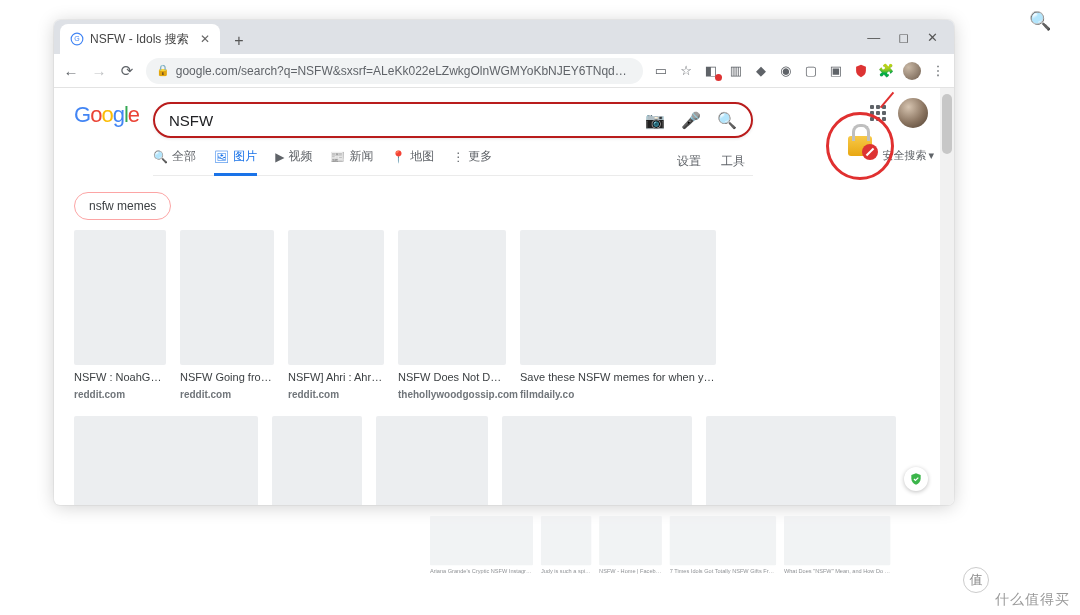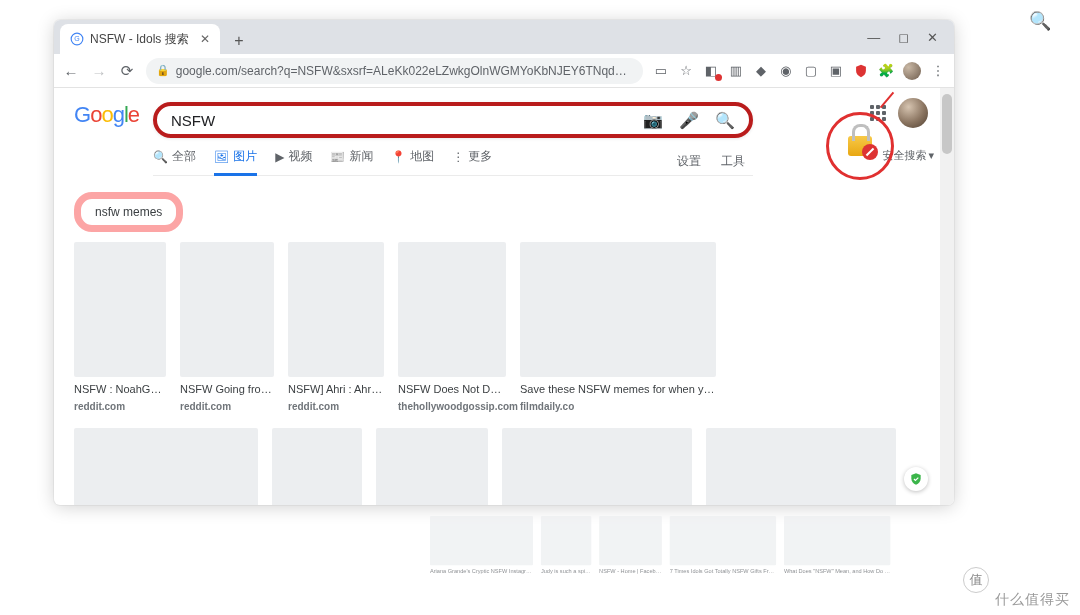--- a/index.html
+++ b/index.html
@@ -51,21 +51,21 @@
   .g-header { display: flex; align-items: flex-start; gap: 14px; margin-bottom: 4px; }
   .g-logo { font-family: 'Product Sans', Arial, sans-serif; font-size: 22px; letter-spacing: -1px; display:flex; }
   .g-logo span:nth-child(1){color:#4285F4}
   .g-logo span:nth-child(2){color:#EA4335}
   .g-logo span:nth-child(3){color:#FBBC05}
   .g-logo span:nth-child(4){color:#4285F4}
   .g-logo span:nth-child(5){color:#34A853}
   .g-logo span:nth-child(6){color:#EA4335}
 
   .search-col { flex: 1; max-width: 600px; }
-  .searchbox { height: 36px; border: 4px solid #b91c1c; border-radius: 22px; display: flex; align-items: center; padding: 0 14px; box-shadow: 0 1px 3px rgba(32,33,36,.1); }
+  .searchbox { height: 36px; border: 2px solid #b91c1c; border-radius: 22px; display: flex; align-items: center; padding: 0 14px; box-shadow: 0 1px 3px rgba(32,33,36,.1); }
   .searchbox input { border: none; outline: none; font-size: 15px; flex: 1; color:#202124; background:transparent; }
   .sb-icons { display: flex; gap: 16px; align-items: center; }
   .sb-icons span { font-size: 16px; }
   .cam{color:#5f6368} .mic{color:#4285F4} .mag{color:#4285F4}
 
   .g-tabs { display: flex; gap: 18px; padding: 10px 0 0 0; font-size: 12px; color: #5f6368; border-bottom: 1px solid #ebebeb; align-items:center; }
   .g-tab { display: flex; align-items: center; gap: 4px; padding-bottom: 10px; position:relative; }
   .g-tab.active { color: #1a73e8; }
   .g-tab.active::after { content:""; position:absolute; left:0; right:0; bottom:-1px; height:3px; background:#1a73e8; }
   .g-tabs-right { margin-left: auto; display:flex; gap:20px; padding-right:8px; }
@@ -77,21 +77,21 @@
   .safesearch { position:absolute; right:20px; top:60px; font-size:11px; color:#5f6368; display:flex; align-items:center; gap:2px; }
 
   .lock-callout { position:absolute; right:60px; top:24px; width:68px; height:68px; border:3px solid #e03030; border-radius:50%; display:flex; align-items:center; justify-content:center; pointer-events:none; z-index: 5; }
   .lock-callout::after { content:""; position:absolute; top:-16px; right:-6px; width:20px; height:2px; background:#e03030; transform:rotate(-50deg); }
   .lock-body { width:24px; height:20px; background:linear-gradient(#f7c948,#e8a712); border-radius:3px; position:relative; }
   .lock-body::before { content:""; position:absolute; top:-12px; left:4px; width:12px; height:14px; border:3px solid #bfbfbf; border-bottom:none; border-radius:8px 8px 0 0; }
   .lock-badge { position:absolute; right:-6px; bottom:-4px; width:16px; height:16px; background:#d33; border-radius:50%; }
   .lock-badge::before { content:""; position:absolute; left:3px; top:7px; width:10px; height:2px; background:#fff; transform:rotate(-45deg); }
 
   .chips { padding: 12px 0 10px 0; }
-  .chip { display:inline-block; border:7px solid #fca5a5; border-radius:18px; padding:6px 14px; font-size:12px; color:#3c4043; }
+  .chip { display:inline-block; border:1px solid #fca5a5; border-radius:18px; padding:6px 14px; font-size:12px; color:#3c4043; }
   .card { display:flex; flex-direction:column; gap:6px; }
   .thumb { background:#eceef0; border-radius:2px; }
   .r1 .thumb { height:135px; }
   .r2 .thumb { height:104px; }
   .title { font-size:11px; color:#3c4043; white-space:nowrap; overflow:hidden; text-overflow:ellipsis; }
   .src { font-size:10px; color:#70757a;font-weight:bold; }
 
   .row1 { margin-bottom: 16px; display:flex; gap:14px; }
   .row1 .c1{width:92px} .row1 .c2{width:94px} .row1 .c3{width:96px}
   .row1 .c4{width:150px} .row1 .c5{width:108px} .row1 .c6{width:196px}

